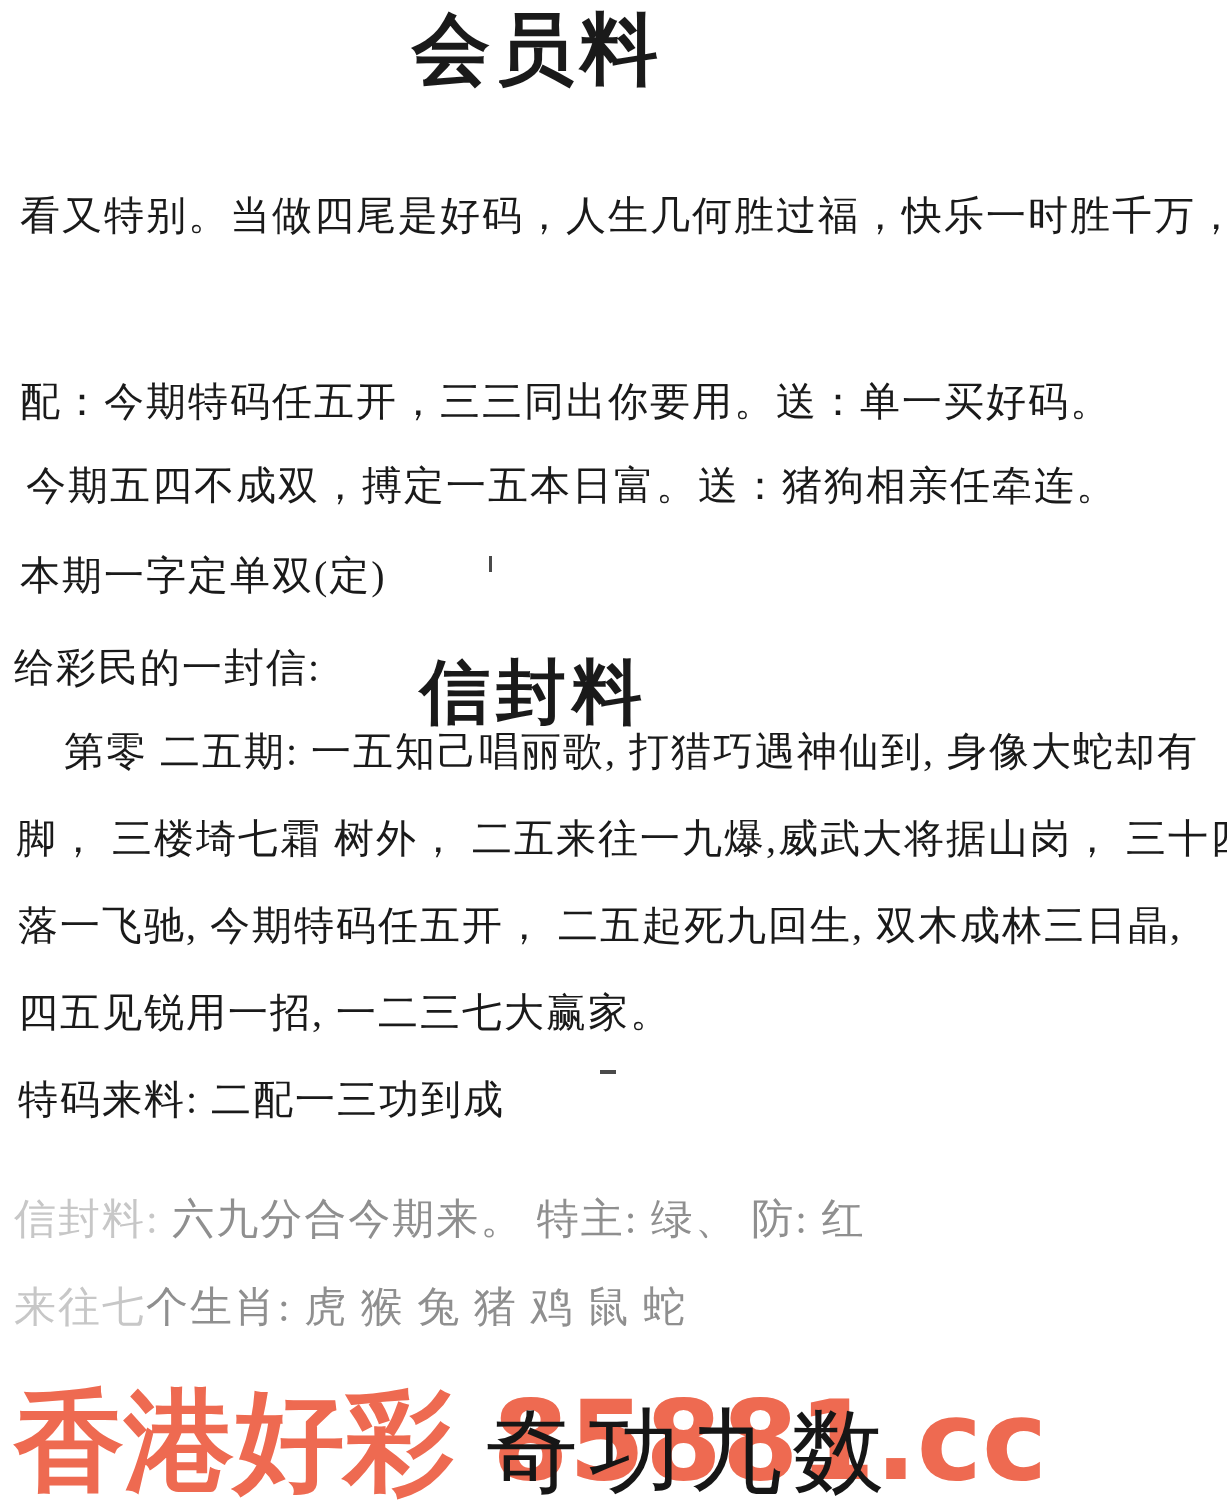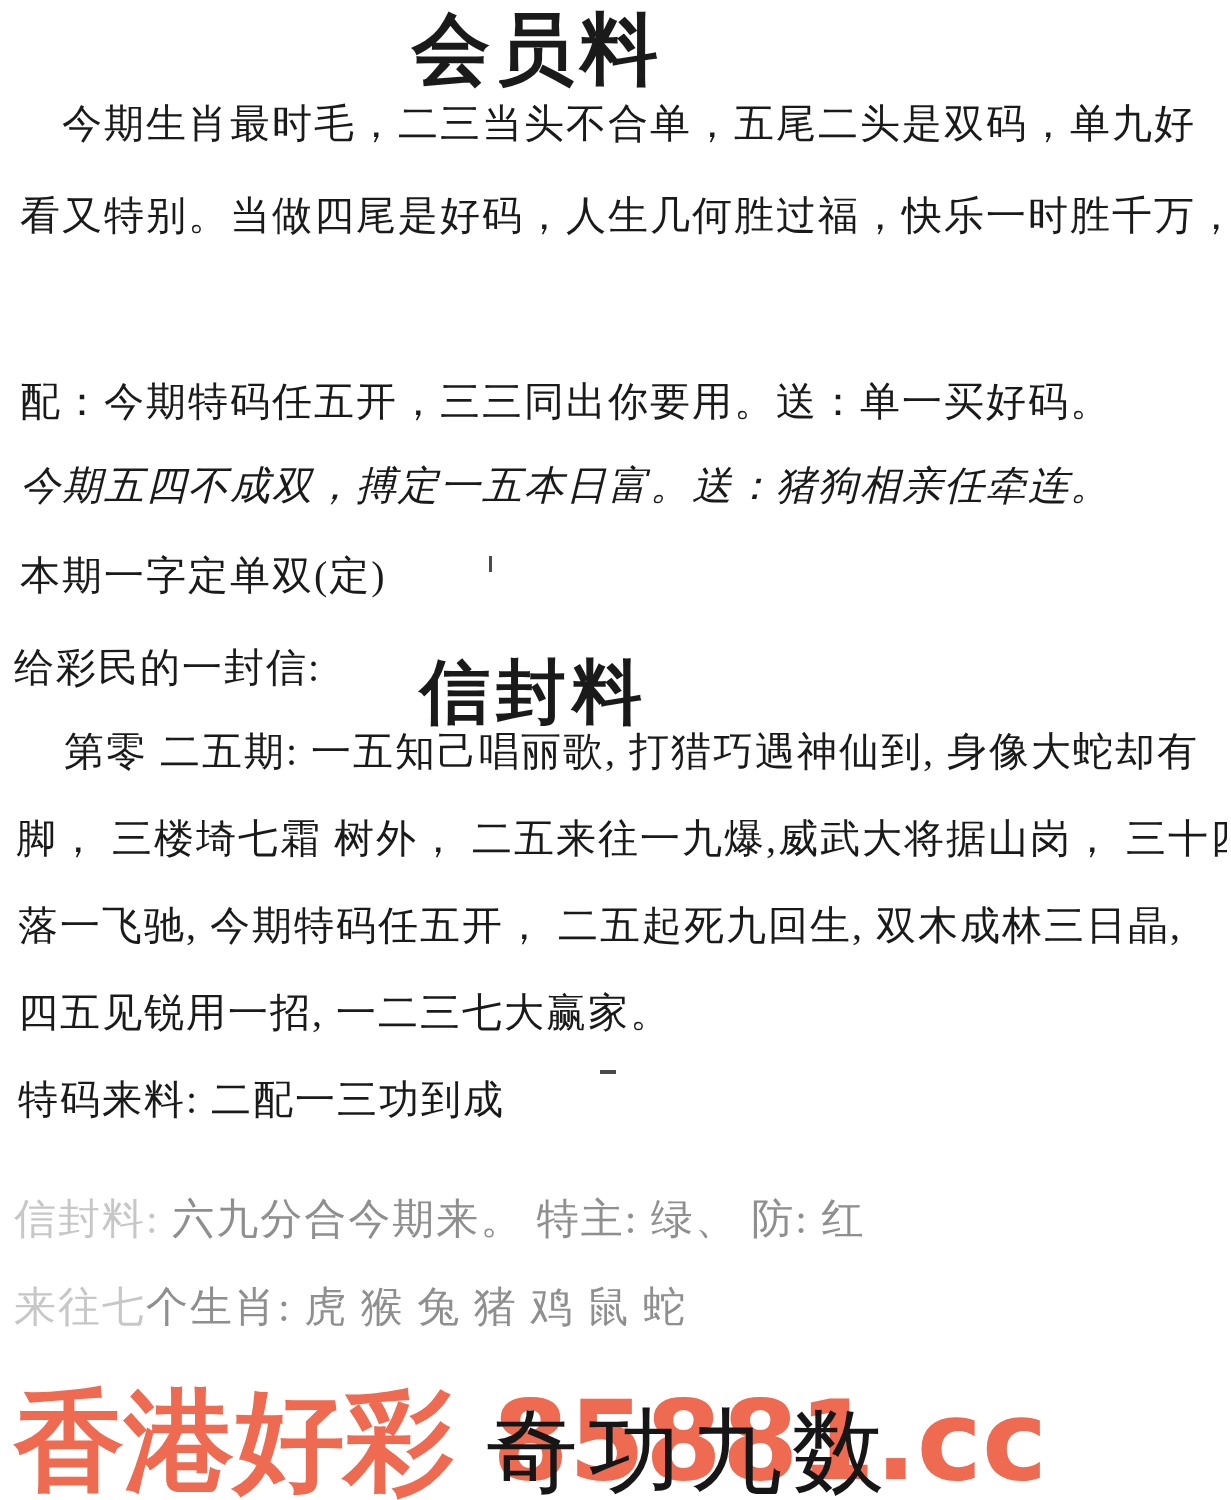--- a/index.html
+++ b/index.html
@@ -47,24 +47,23 @@
     z-index: 2;
   }
 </style>
 </head>
 <body>
 
 <div class="page">
 
   <div class="line title-lg" style="left:412px; top:6px;">会员料</div>
 
-  <div class="line" style="left:62px; top:102px;">今期生肖最时毛，二三当头不合单，五尾二头是双码，单九好</div>
   <div class="line" style="left:20px; top:194px;">看又特别。当做四尾是好码，人生几何胜过福，快乐一时胜千万，</div>
   <div class="line" style="left:20px; top:380px;">配：今期特码任五开，三三同出你要用。送：单一买好码。</div>
-  <div class="line" style="left:20px; top:464px;font-style:italic;">今期五四不成双，搏定一五本日富。送：猪狗相亲任牵连。</div>
+  <div class="line" style="left:26px; top:464px;">今期五四不成双，搏定一五本日富。送：猪狗相亲任牵连。</div>
   <div class="line" style="left:20px; top:554px;text-align:center;">本期一字定单双(定)</div>
 
   <div class="artifact" style="left:489px; top:556px; width:3px; height:16px;"></div>
   <div class="artifact" style="left:600px; top:1070px; width:16px; height:4px;"></div>
 
   <div class="line title-md" style="left:420px; top:606px;">信封料</div>
   <div class="line" style="left:14px; top:646px;">给彩民的一封信:</div>
 
   <div class="line" style="left:64px; top:730px;">第零 二五期: 一五知己唱丽歌, 打猎巧遇神仙到, 身像大蛇却有</div>
   <div class="line" style="left:16px; top:817px;">脚， 三楼埼七霜 树外， 二五来往一九爆,威武大将据山岗， 三十四</div>

